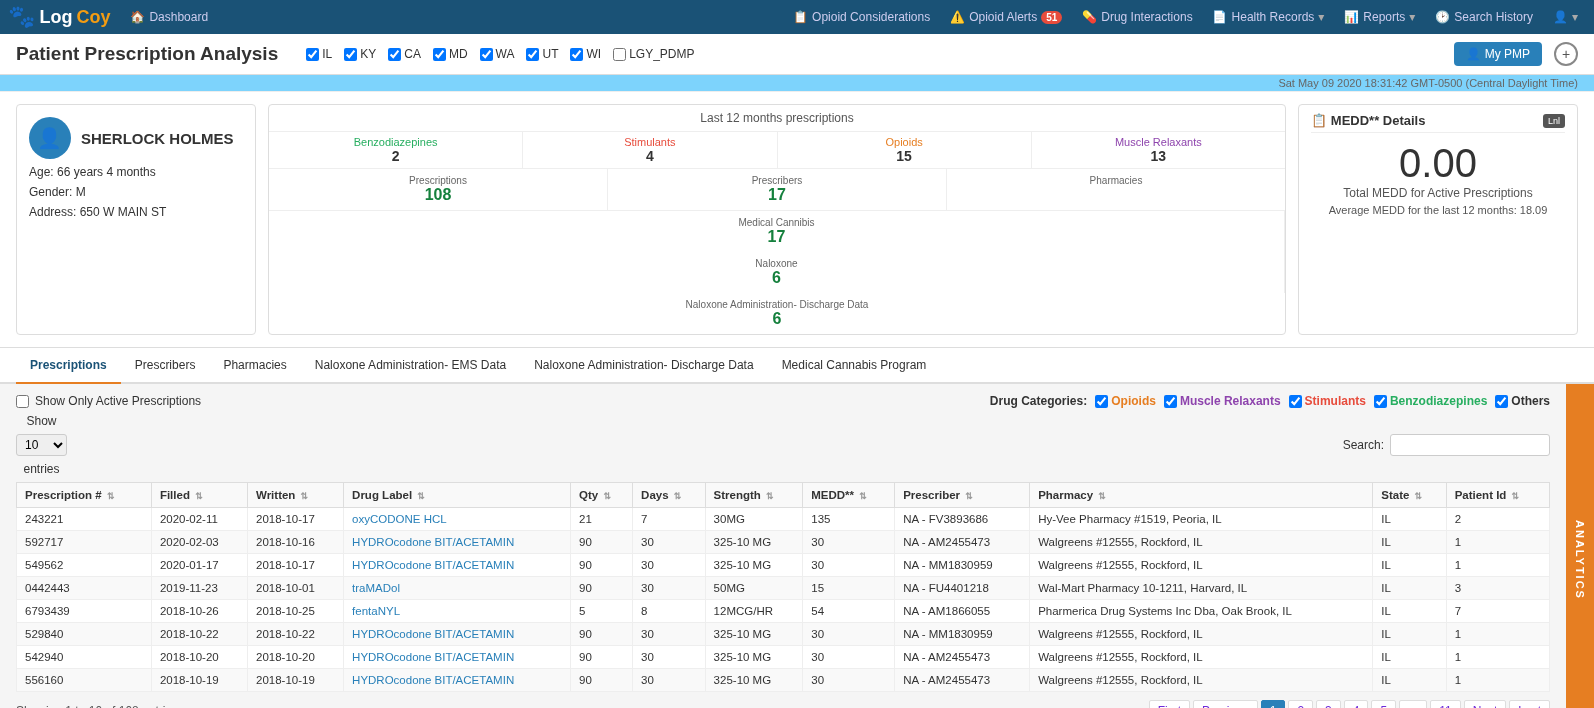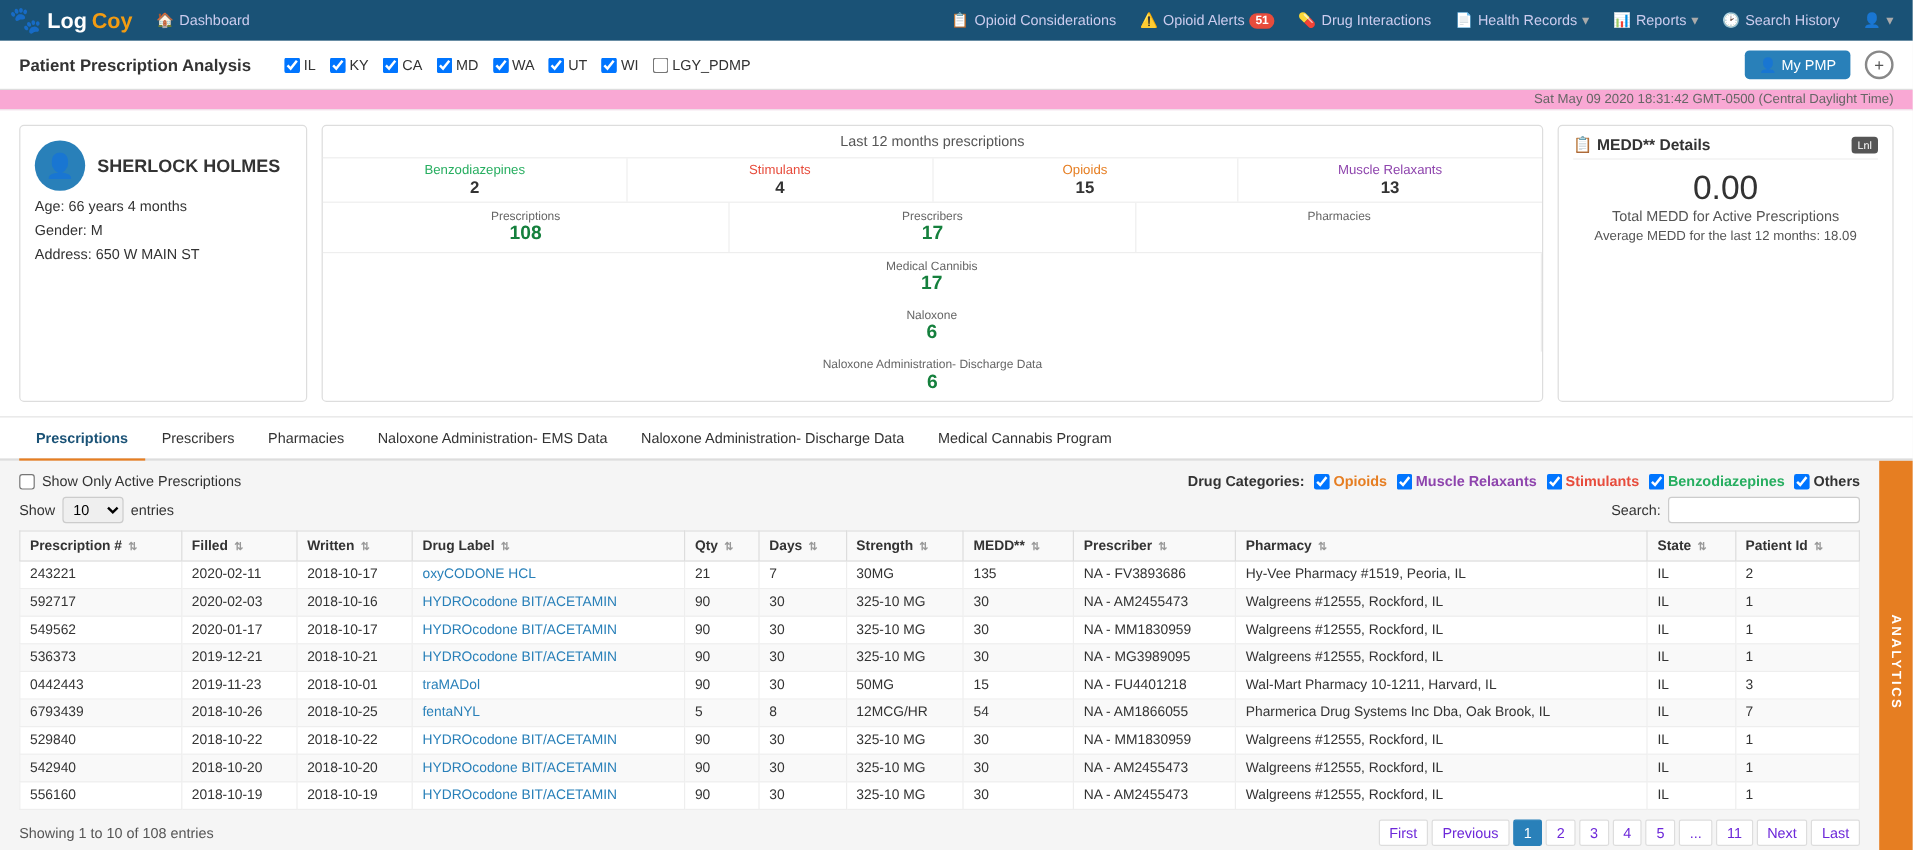--- a/index.html
+++ b/index.html
@@ -29,21 +29,21 @@
 
     
     .page-header {
       background: #fff;
       padding: 8px 16px;
       display: flex;
       align-items: center;
       border-bottom: 1px solid #ddd;
       gap: 12px;
     }
-    .page-title { font-size: 14px; font-weight: bold; color: #333; margin-right: 16px; }
+    .page-title { font-size: 19px; font-weight: bold; color: #333; margin-right: 16px; }
     .state-checkbox { display: flex; align-items: center; gap: 3px; font-size: 12px; }
     .state-checkbox input { margin: 0; }
     .mypmp-btn {
       margin-left: auto;
       background: #2980b9;
       color: #fff;
       border: none;
       border-radius: 4px;
       padding: 5px 12px;
       cursor: pointer;
@@ -53,21 +53,21 @@
       background: #fff;
       border: 2px solid #888;
       border-radius: 50%;
       width: 24px; height: 24px;
       display: flex; align-items: center; justify-content: center;
       font-size: 14px; cursor: pointer; color: #555;
     }
 
     
     .timestamp-bar {
-      background: #f9a8d4;
+      background: #7dd3fc;
       text-align: right;
       font-size: 11px;
       color: #666;
       padding: 2px 16px;
       border-bottom: 1px solid #eee;
     }
 
     
     .patient-section {
       display: flex;
@@ -157,21 +157,21 @@
       flex-direction: column;
     }
     .medd-header {
       display: flex; justify-content: space-between; align-items: center;
       border-bottom: 1px solid #eee; padding-bottom: 4px; margin-bottom: 8px;
     }
     .medd-title { font-size: 13px; font-weight: bold; }
     .medd-btn {
       background: #555; color: #fff; font-size: 9px; padding: 2px 5px; border-radius: 3px; cursor: pointer;
     }
-    .medd-value { font-size: 28px; text-align: center; color: #333; font-weight: 300; }
+    .medd-value { font-size: 40px; text-align: center; color: #333; font-weight: 300; }
     .medd-label { font-size: 12px; text-align: center; color: #555; }
     .medd-avg { font-size: 11px; text-align: center; color: #555; margin-top: 4px; }
 
     
     .tabs-bar {
       background: #fff;
       display: flex;
       border-bottom: 2px solid #ddd;
       padding: 0 16px;
     }
@@ -214,21 +214,21 @@
       font-weight: bold;
       letter-spacing: 2px;
       padding: 10px 0;
       cursor: pointer;
       user-select: none;
     }
     .drug-categories { display: flex; align-items: flex-end; gap: 8px; font-size: 12px; }
     .drug-cat-label { font-weight: bold; }
     .drug-cat-item { display: flex; align-items: center; gap: 3px; }
 
-    .show-entries { display: flex; align-items: center; gap: 6px; font-size: 12px; }
+    .show-entries { display: flex; align-items: center; gap: 6px; font-size: 12px; flex-direction: column; }
     .show-entries select {
       border: 1px solid #ccc; border-radius: 3px; padding: 2px 4px; font-size: 12px;
     }
     .search-bar { display: flex; align-items: center; gap: 6px; font-size: 12px; }
     .search-bar input {
       border: 1px solid #ccc; border-radius: 3px; padding: 3px 6px; font-size: 12px; width: 160px;
     }
 
     
     .data-table {
@@ -559,34 +559,20 @@
             <td>90</td>
             <td>30</td>
             <td>325-10 MG</td>
             <td>30</td>
             <td>NA - MM1830959</td>
             <td>Walgreens #12555, Rockford, IL</td>
             <td>IL</td>
             <td>1</td>
           </tr>
           <tr>
-            <td>536373</td>
-            <td>2019-12-21</td>
-            <td>2018-10-21</td>
-            <td><a class="link-drug">HYDROcodone BIT/ACETAMIN</a></td>
-            <td>90</td>
-            <td>30</td>
-            <td>325-10 MG</td>
-            <td>30</td>
-            <td>NA - MG3989095</td>
-            <td>Walgreens #12555, Rockford, IL</td>
-            <td>IL</td>
-            <td>1</td>
-          </tr>
-          <tr>
             <td>0442443</td>
             <td>2019-11-23</td>
             <td>2018-10-01</td>
             <td><a class="link-drug">traMADol</a></td>
             <td>90</td>
             <td>30</td>
             <td>50MG</td>
             <td>15</td>
             <td>NA - FU4401218</td>
             <td>Wal-Mart Pharmacy 10-1211, Harvard, IL</td>

